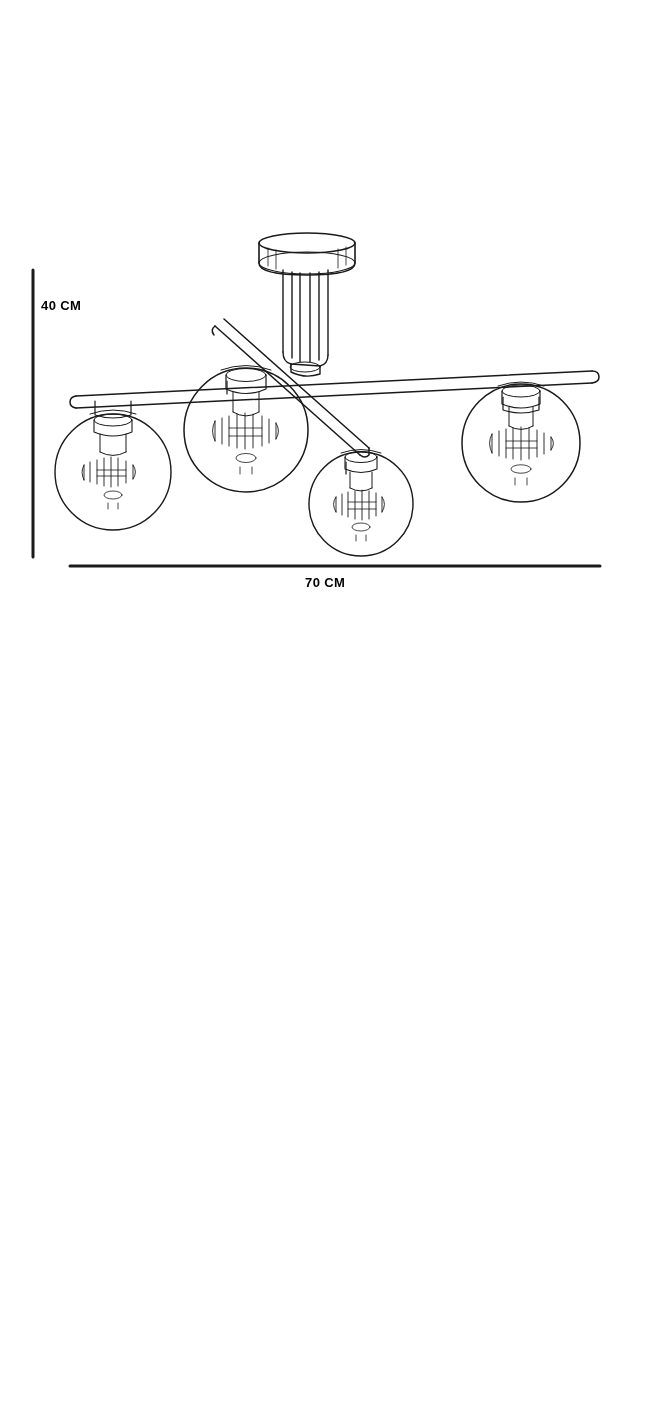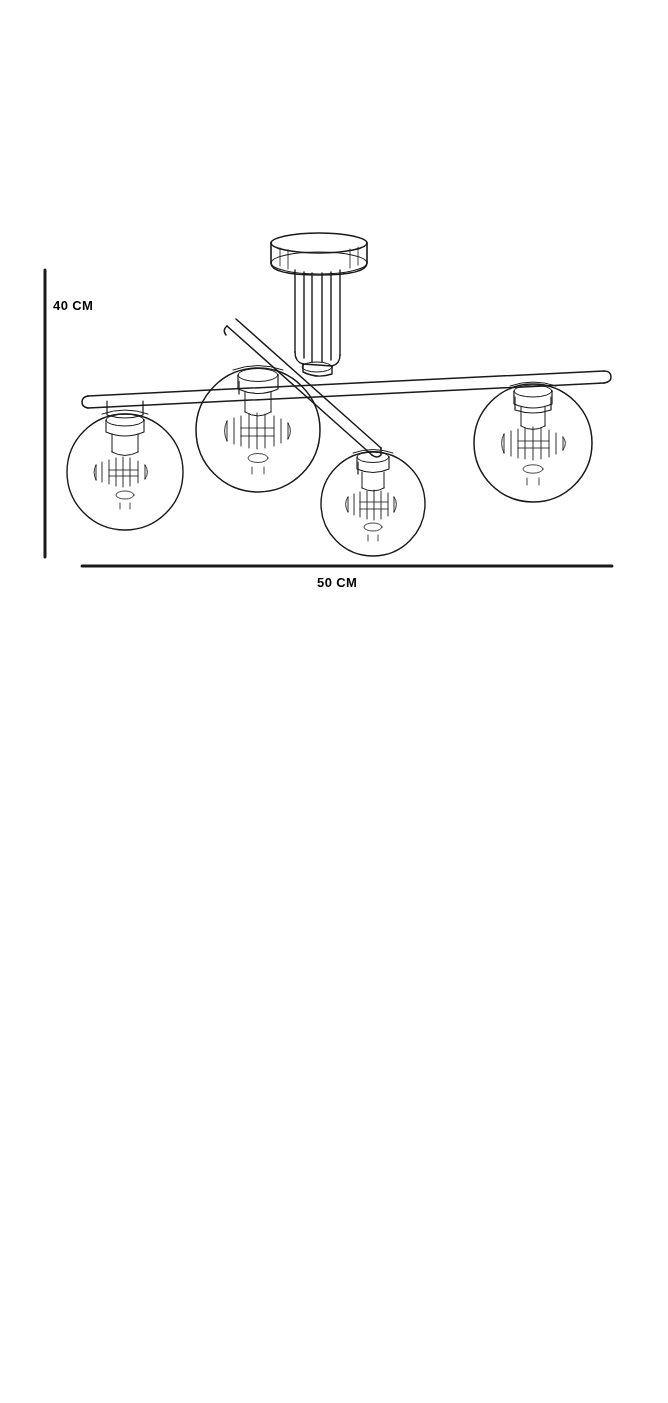--- a/index.html
+++ b/index.html
@@ -10,21 +10,21 @@
   body {
     width: 668px;
     height: 1403px;
     position: relative;
     font-family: "Liberation Sans", sans-serif;
     overflow: hidden;
   }
 
   .diagram-root {
     position: absolute;
-    left: 12px;
+    left: 0;
     top: 0;
     width: 580px;
     height: 1403px;
   }
 
   .dim-label {
     position: absolute;
     font-family: "Liberation Sans", sans-serif;
     font-weight: bold;
     font-size: 13px;
@@ -184,15 +184,15 @@
         <path d="M227 381 L227 394"></path>
         <path d="M346 462 L346 474"></path>
         <path d="M503 397 L503 410 Q521 416 539 410 L539 397"></path>
       </g>
 
     </g>
   </svg>
 
   <div class="dim-label label-height">40 CM</div>
 
-  <div class="dim-label label-width">50 CM</div>
+  <div class="dim-label label-width">70 CM</div>
 
 </div>
 
 </body></html>

